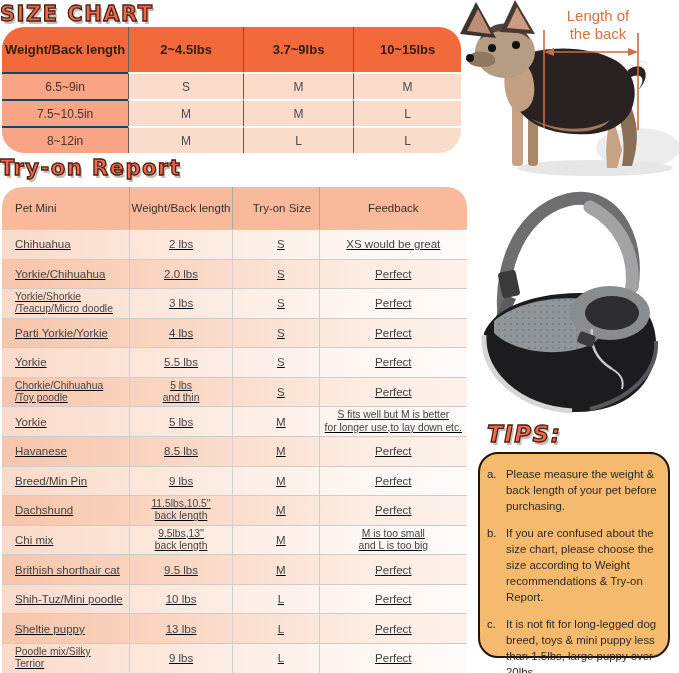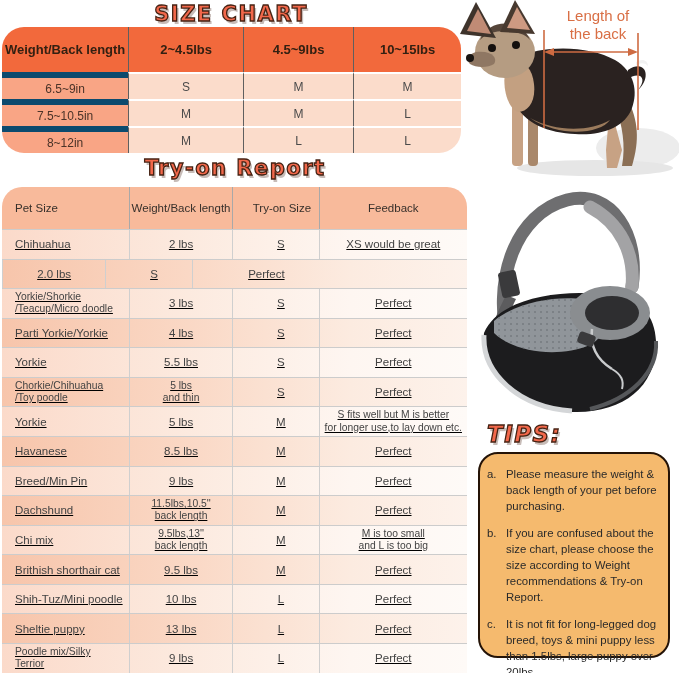--- a/index.html
+++ b/index.html
@@ -1,36 +1,36 @@
 <!DOCTYPE html>
 <html><head>
 <meta charset="utf-8">
 <style>
   html,body{margin:0;padding:0;background:#fff;}
   .canvas{position:relative;width:679px;height:673px;background:#ffffff;overflow:hidden;
           font-family:"Liberation Sans","DejaVu Sans",sans-serif;}
 
   
-  .bubble-title{position:absolute;text-align:center;font-weight:800;
+  .bubble-title{position:absolute;font-weight:800;
     font-family:"DejaVu Sans","Liberation Sans",sans-serif;
     color:#F2684B;letter-spacing:1.5px;
     -webkit-text-stroke:1.3px #452213;
     text-shadow:2px 3px 0 rgba(69,34,19,.30);}
   .size-title{left:0;top:2px;width:462px;font-size:21px;}
   .tryon-title{left:0;top:156px;width:470px;font-size:21px;}
   .tips-title{left:487px;top:421px;width:120px;text-align:left;font-size:23px;font-style:italic;}
 
   
   .size-table{position:absolute;left:2px;top:27px;width:459px;height:126px;
     display:grid;grid-template-columns:27.5% 25% 24% 23.5%;
     grid-template-rows:45px 27px 27px 27px;
     border-radius:22px;overflow:hidden;}
   .sc-cell{display:flex;align-items:center;justify-content:center;}
   .sc-h{background:#F2693C;color:#332012;font-size:13px;font-weight:700;}
-  .sc-label{background:#F9A585;color:#4b3328;font-size:12px;border-top:6px solid #0c4a6e;}
+  .sc-label{background:#F9A585;color:#4b3328;font-size:12px;border-top:2px solid #0c4a6e;}
   .sc-val{background:#FBDCCB;color:#4a4a4a;font-size:12px;border-top:2px solid #fff;}
   .vline{border-left:1px solid #5f5f5f;}
 
   
   .tryon-table{position:absolute;left:2px;top:187px;width:465px;height:486px;
     border-radius:20px 20px 0 0;overflow:hidden;background:#fff;}
   .t-header{display:flex;height:42px;background:#F8BA9B;}
   .t-header .t-cell{justify-content:center;color:#37302b;font-size:11.5px;padding:0;}
   .t-body{display:flex;flex-direction:column;text-decoration:underline;}
   .t-row{display:flex;min-height:28.5px;border-top:1px solid #cccccc;}
@@ -62,21 +62,21 @@
 </head>
 <body>
 
 <div class="canvas">
 
   <div class="bubble-title size-title">SIZE CHART</div>
 
   <div class="size-table" id="sizeTable">
       <div class="sc-cell sc-h">Weight/Back length</div>
       <div class="sc-cell sc-h vline">2~4.5lbs</div>
-      <div class="sc-cell sc-h vline">4.5~9lbs</div>
+      <div class="sc-cell sc-h vline">3.7~9lbs</div>
       <div class="sc-cell sc-h vline">10~15lbs</div>
       <div class="sc-cell sc-label">6.5~9in</div>
       <div class="sc-cell sc-val vline">S</div>
       <div class="sc-cell sc-val vline">M</div>
       <div class="sc-cell sc-val vline">M</div>
       <div class="sc-cell sc-label">7.5~10.5in</div>
       <div class="sc-cell sc-val vline">M</div>
       <div class="sc-cell sc-val vline">M</div>
       <div class="sc-cell sc-val vline">L</div>
       <div class="sc-cell sc-label">8~12in</div>
@@ -119,33 +119,34 @@
       <path d="M178 52 L168 48 L168 56 Z" fill="#CE6B42" stroke="none"></path>
     </g>
     <text x="138" y="21" text-anchor="middle" font-size="15" fill="#D96F45">Length of</text>
     <text x="138" y="39" text-anchor="middle" font-size="15" fill="#D96F45">the back</text>
   </svg>
 
   <div class="bubble-title tryon-title">Try-on Report</div>
 
   <div class="tryon-table">
     <div class="t-header" id="tryonHeader">
-        <div class="t-cell c0">Pet Size</div>
+        <div class="t-cell c0">Pet Mini</div>
         <div class="t-cell c1 tvline">Weight/Back length</div>
         <div class="t-cell c2 tvline">Try-on Size</div>
         <div class="t-cell c3 tvline">Feedback</div>
       </div>
     <div class="t-body" id="tryonBody">
         <div class="t-row light">
           <div class="t-cell c0">Chihuahua</div>
           <div class="t-cell c1 tvline">2 lbs</div>
           <div class="t-cell c2 tvline">S</div>
           <div class="t-cell c3 tvline">XS would be great</div>
         </div>
         <div class="t-row dark">
+          <div class="t-cell c0">Yorkie/Chihuahua</div>
           <div class="t-cell c1 tvline">2.0 lbs</div>
           <div class="t-cell c2 tvline">S</div>
           <div class="t-cell c3 tvline">Perfect</div>
         </div>
         <div class="t-row light">
           <div class="t-cell c0 ml">Yorkie/Shorkie
 /Teacup/Micro doodle</div>
           <div class="t-cell c1 tvline">3 lbs</div>
           <div class="t-cell c2 tvline">S</div>
           <div class="t-cell c3 tvline">Perfect</div>

